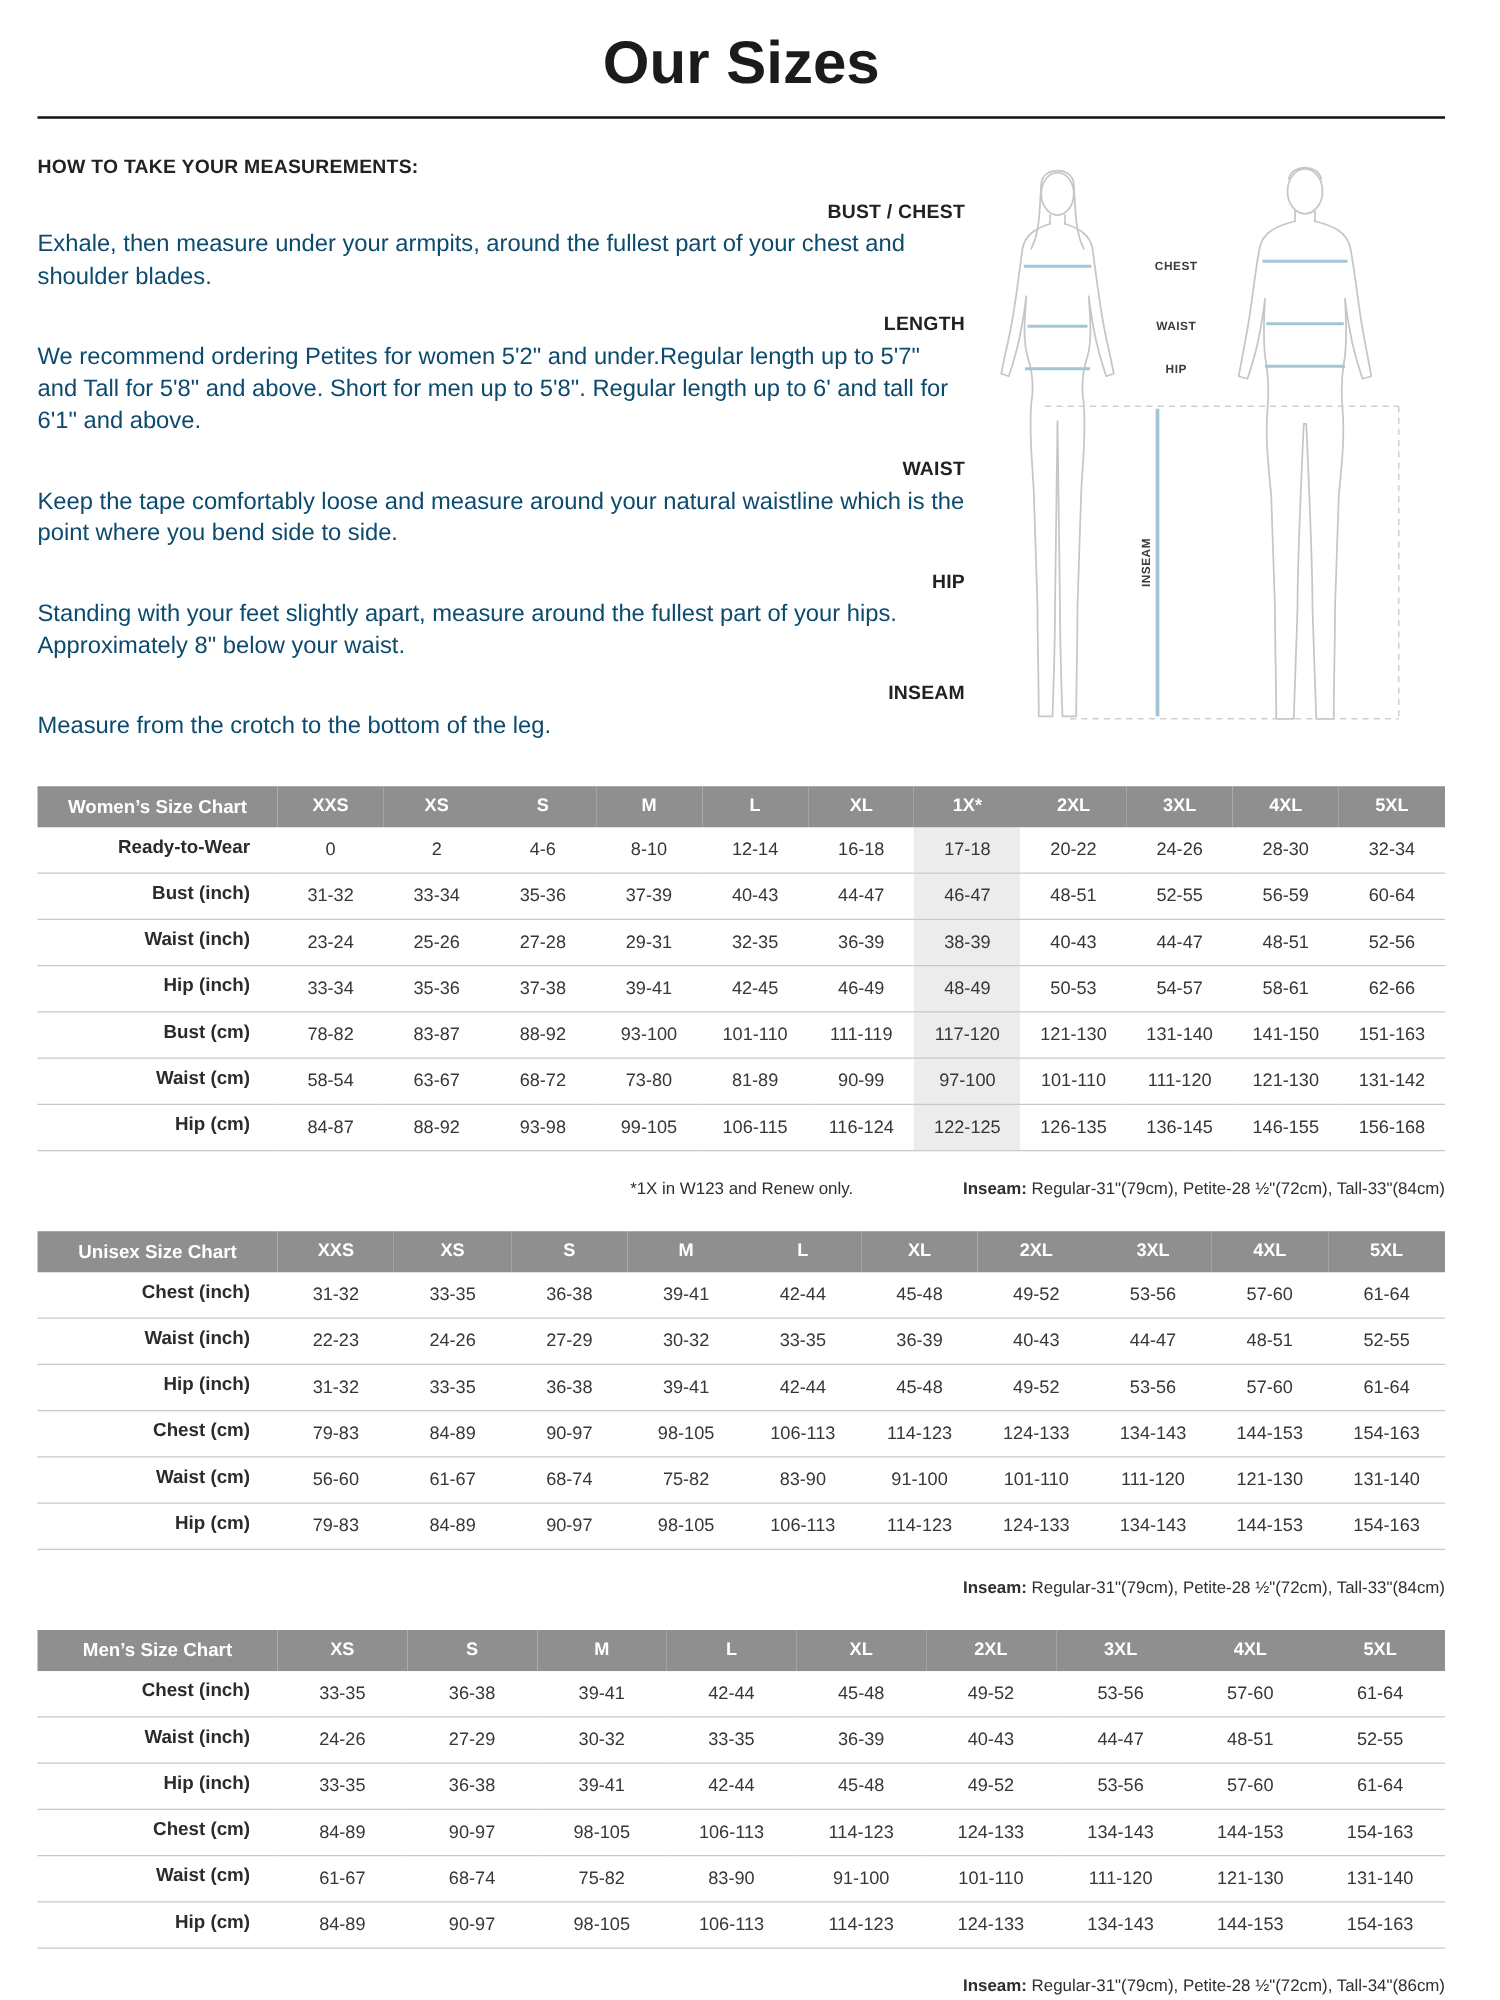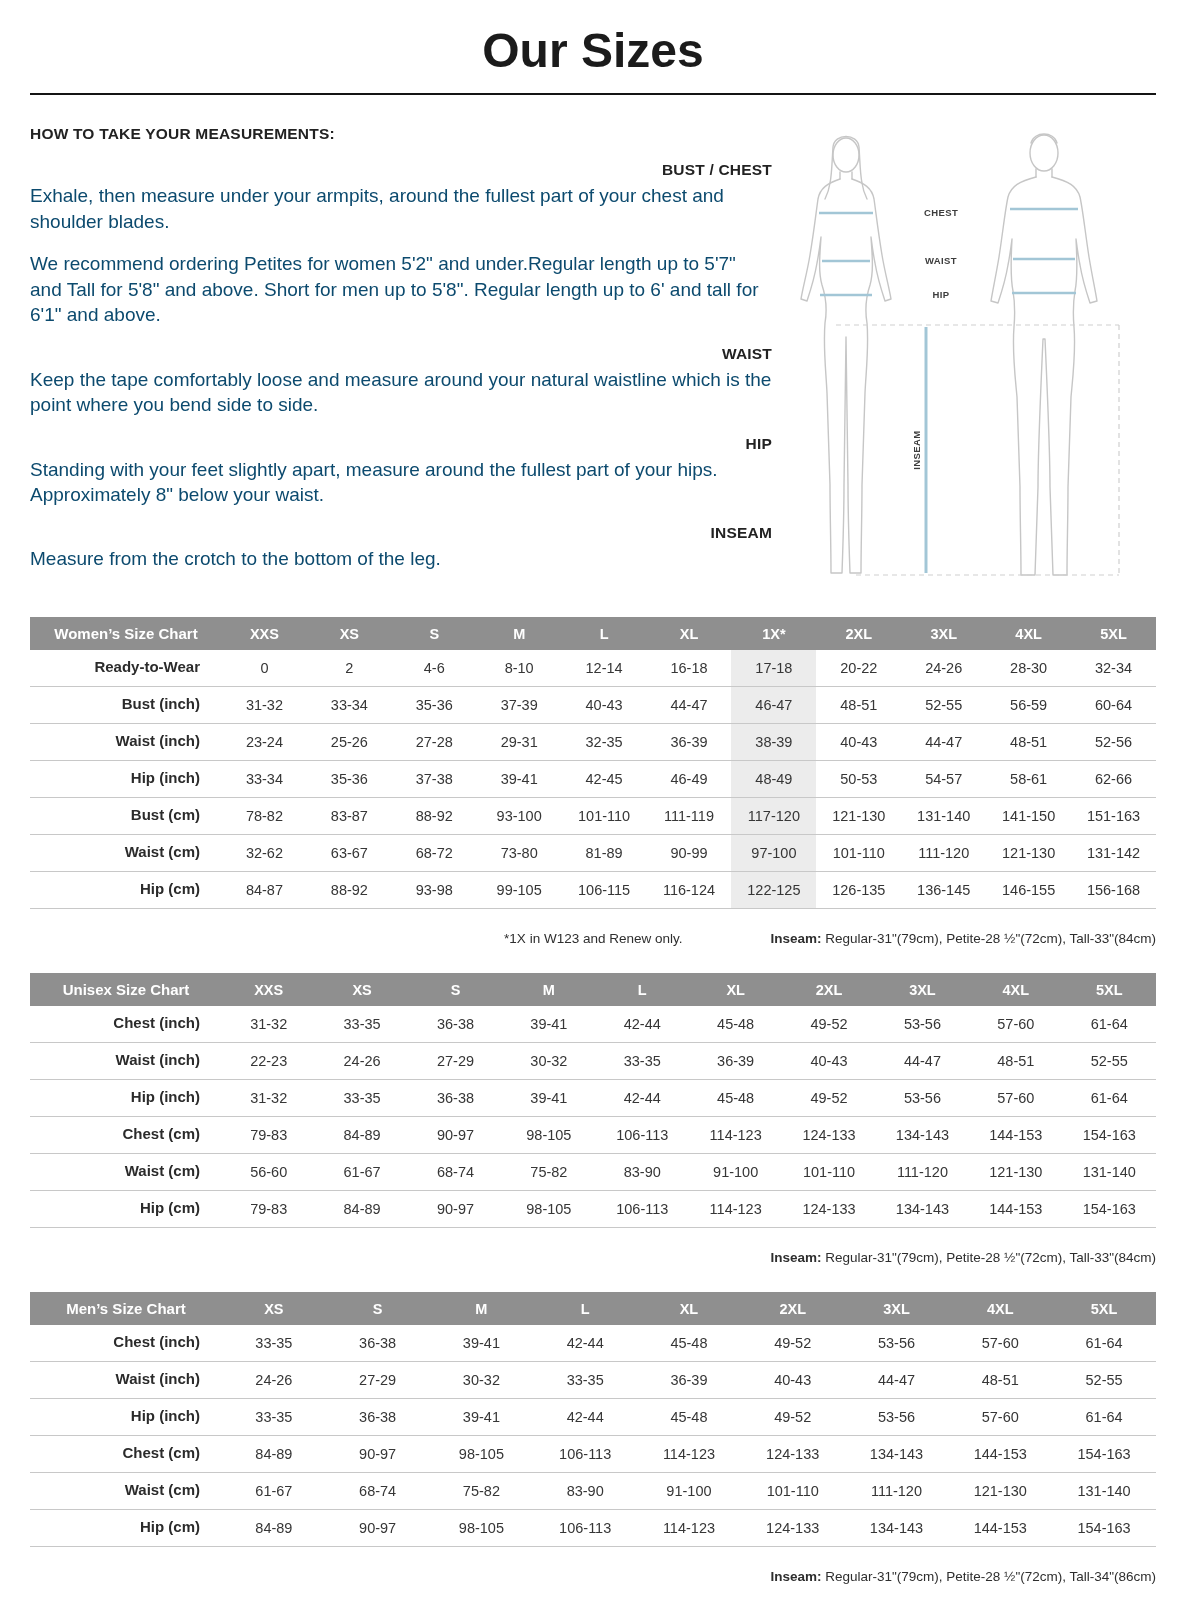--- a/index.html
+++ b/index.html
@@ -69,20 +69,21 @@
 
   <div class="intro">
     <div class="instructions">
       <h2>HOW TO TAKE YOUR MEASUREMENTS:</h2>
       <div>
           <div class="m-section">
             <h3>BUST / CHEST</h3>
             <p>Exhale, then measure under your armpits, around the fullest part of your chest and shoulder blades.</p>
           </div>
           <div class="m-section">
+            <h3>LENGTH</h3>
             <p>We recommend ordering Petites for women 5'2" and under.Regular length up to 5'7" and Tall for 5'8" and above. Short for men up to 5'8". Regular length up to 6' and tall for 6'1" and above.</p>
           </div>
           <div class="m-section">
             <h3>WAIST</h3>
             <p>Keep the tape comfortably loose and measure around your natural waistline which is the point where you bend side to side.</p>
           </div>
           <div class="m-section">
             <h3>HIP</h3>
             <p>Standing with your feet slightly apart, measure around the fullest part of your hips. Approximately 8" below your waist.</p>
           </div>
@@ -227,21 +228,21 @@
               <td>101-110</td>
               <td>111-119</td>
               <td class="hl">117-120</td>
               <td>121-130</td>
               <td>131-140</td>
               <td>141-150</td>
               <td>151-163</td>
             </tr>
             <tr>
               <th>Waist (cm)</th>
-              <td>32-62</td>
+              <td>58-54</td>
               <td>63-67</td>
               <td>68-72</td>
               <td>73-80</td>
               <td>81-89</td>
               <td>90-99</td>
               <td class="hl">97-100</td>
               <td>101-110</td>
               <td>111-120</td>
               <td>121-130</td>
               <td>131-142</td>

